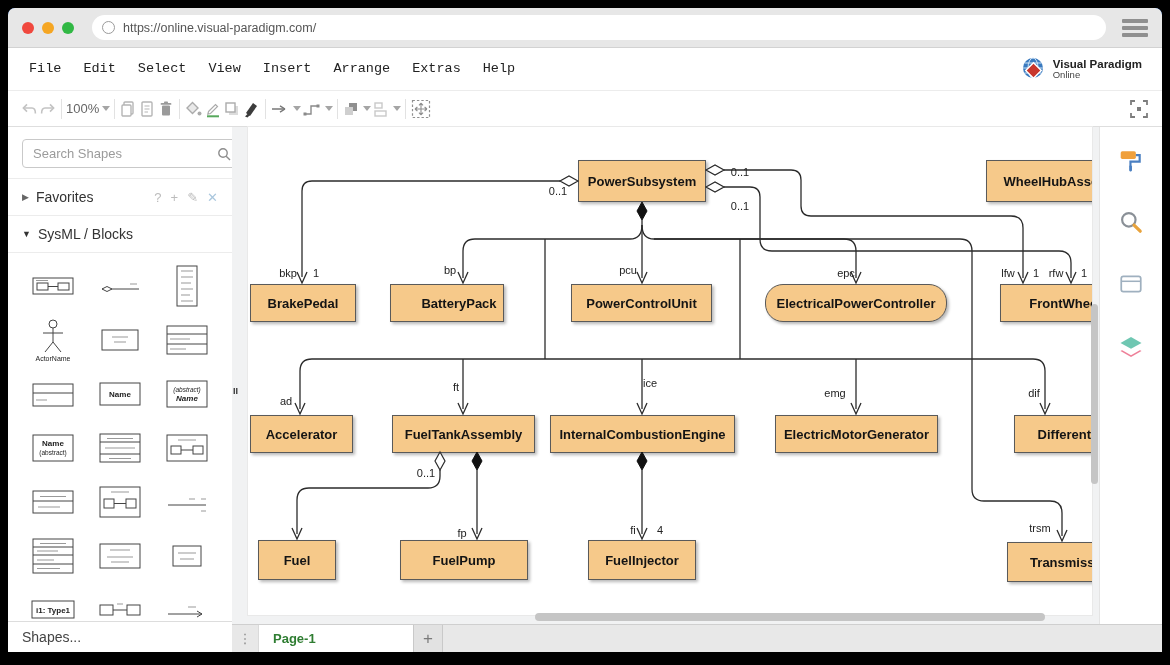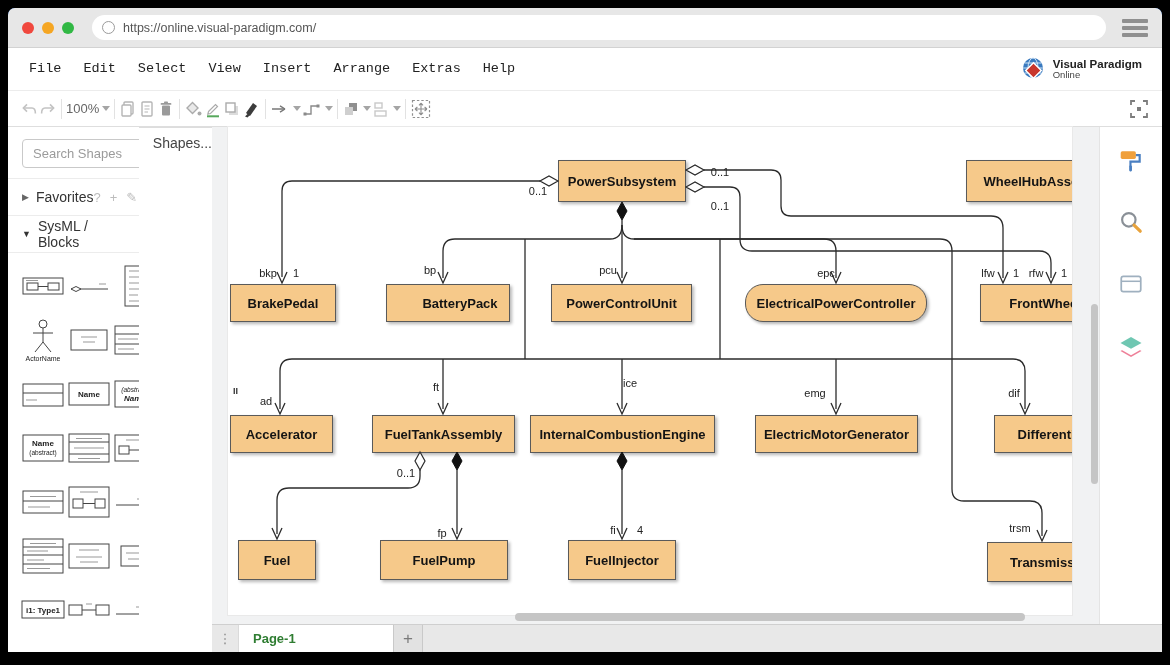--- a/index.html
+++ b/index.html
@@ -26,21 +26,21 @@
   
   .toolbar{height:35px;border-top:1px solid #ececec;border-bottom:1px solid #dedede;background:#fff;
     display:flex;align-items:center;padding:0 12px;gap:1px;flex:0 0 auto;}
   .tb-sep{width:1px;height:20px;background:#e2e2e2;margin:0 3px;flex:0 0 auto;}
   .tb-btn{display:flex;align-items:center;gap:3px;flex:0 0 auto;}
   .zoom-label{font-size:13px;color:#666;}
   .caret{width:0;height:0;border-left:4px solid transparent;border-right:4px solid transparent;border-top:5px solid #a5a5a5;}
   .tb-spacer{flex:1;}
   
   .main{flex:1;display:flex;min-height:0;}
-  .left-col{width:204px;background:#fff;display:flex;flex-direction:row;flex:0 0 auto;min-height:0;}
+  .left-col{width:224px;background:#fff;display:flex;flex-direction:column;flex:0 0 auto;min-height:0;}
   .side-scroll{flex:1;overflow:hidden;}
   .search-row{display:flex;align-items:center;gap:7px;padding:12px 8px 10px 14px;}
   .search-box{flex:1;height:27px;border:1px solid #c9c9c9;border-radius:4px;display:flex;align-items:center;padding:0 8px;gap:6px;}
   .search-box input{border:none;outline:none;flex:1;font-size:13px;color:#333;min-width:0;font-family:"Liberation Sans",sans-serif;}
   .search-box input::placeholder{color:#9b9b9b;}
   .side-section{display:flex;align-items:center;height:36px;padding:0 14px;border-top:1px solid #ececec;font-size:14px;color:#333;}
   .tri{font-size:9px;color:#666;margin-right:7px;}
   .fav-icons{margin-left:auto;display:flex;gap:9px;font-size:13px;color:#bcbcbc;}
   .fav-icons .blue{color:#a9c6dd;}
   .shape-grid{display:grid;grid-template-columns:repeat(3,1fr);gap:8px 0;padding:10px 12px;border-top:1px solid #ececec;}
@@ -517,21 +517,21 @@
                   <text x="178" y="350" text-anchor="middle">0..1</text>
                   <text x="214" y="410" text-anchor="middle">fp</text>
                   <text x="385" y="407" text-anchor="middle">fi</text>
                   <text x="412" y="407" text-anchor="middle">4</text>
                   <text x="792" y="405" text-anchor="middle">trsm</text>
                 </g>
             </svg>
           <div class="block" style="left: 330px; top: 33px; width: 128px; height: 42px;">PowerSubsystem</div>
               <div class="block" style="left: 738px; top: 33px; width: 160px; height: 42px;">WheelHubAssembly</div>
               <div class="block" style="left: 2px; top: 157px; width: 106px; height: 38px;">BrakePedal</div>
-              <div class="block" style="left: 158px; top: 157px; width: 124px; height: 38px; padding-left: 24px;">BatteryPack</div>
+              <div class="block" style="left: 142px; top: 157px; width: 114px; height: 38px; padding-left: 24px;">BatteryPack</div>
               <div class="block" style="left: 323px; top: 157px; width: 141px; height: 38px;">PowerControlUnit</div>
               <div class="block" style="left: 517px; top: 157px; width: 182px; height: 38px; border-radius: 18px;">ElectricalPowerController</div>
               <div class="block" style="left: 752px; top: 157px; width: 130px; height: 38px;">FrontWheel</div>
               <div class="block" style="left: 144px; top: 288px; width: 143px; height: 38px;">FuelTankAssembly</div>
               <div class="block" style="left: 2px; top: 288px; width: 103px; height: 38px;">Accelerator</div>
               <div class="block" style="left: 302px; top: 288px; width: 185px; height: 38px;">InternalCombustionEngine</div>
               <div class="block" style="left: 527px; top: 288px; width: 163px; height: 38px;">ElectricMotorGenerator</div>
               <div class="block" style="left: 766px; top: 288px; width: 115px; height: 38px;">Differential</div>
               <div class="block" style="left: 10px; top: 413px; width: 78px; height: 40px;">Fuel</div>
               <div class="block" style="left: 152px; top: 413px; width: 128px; height: 40px;">FuelPump</div>

